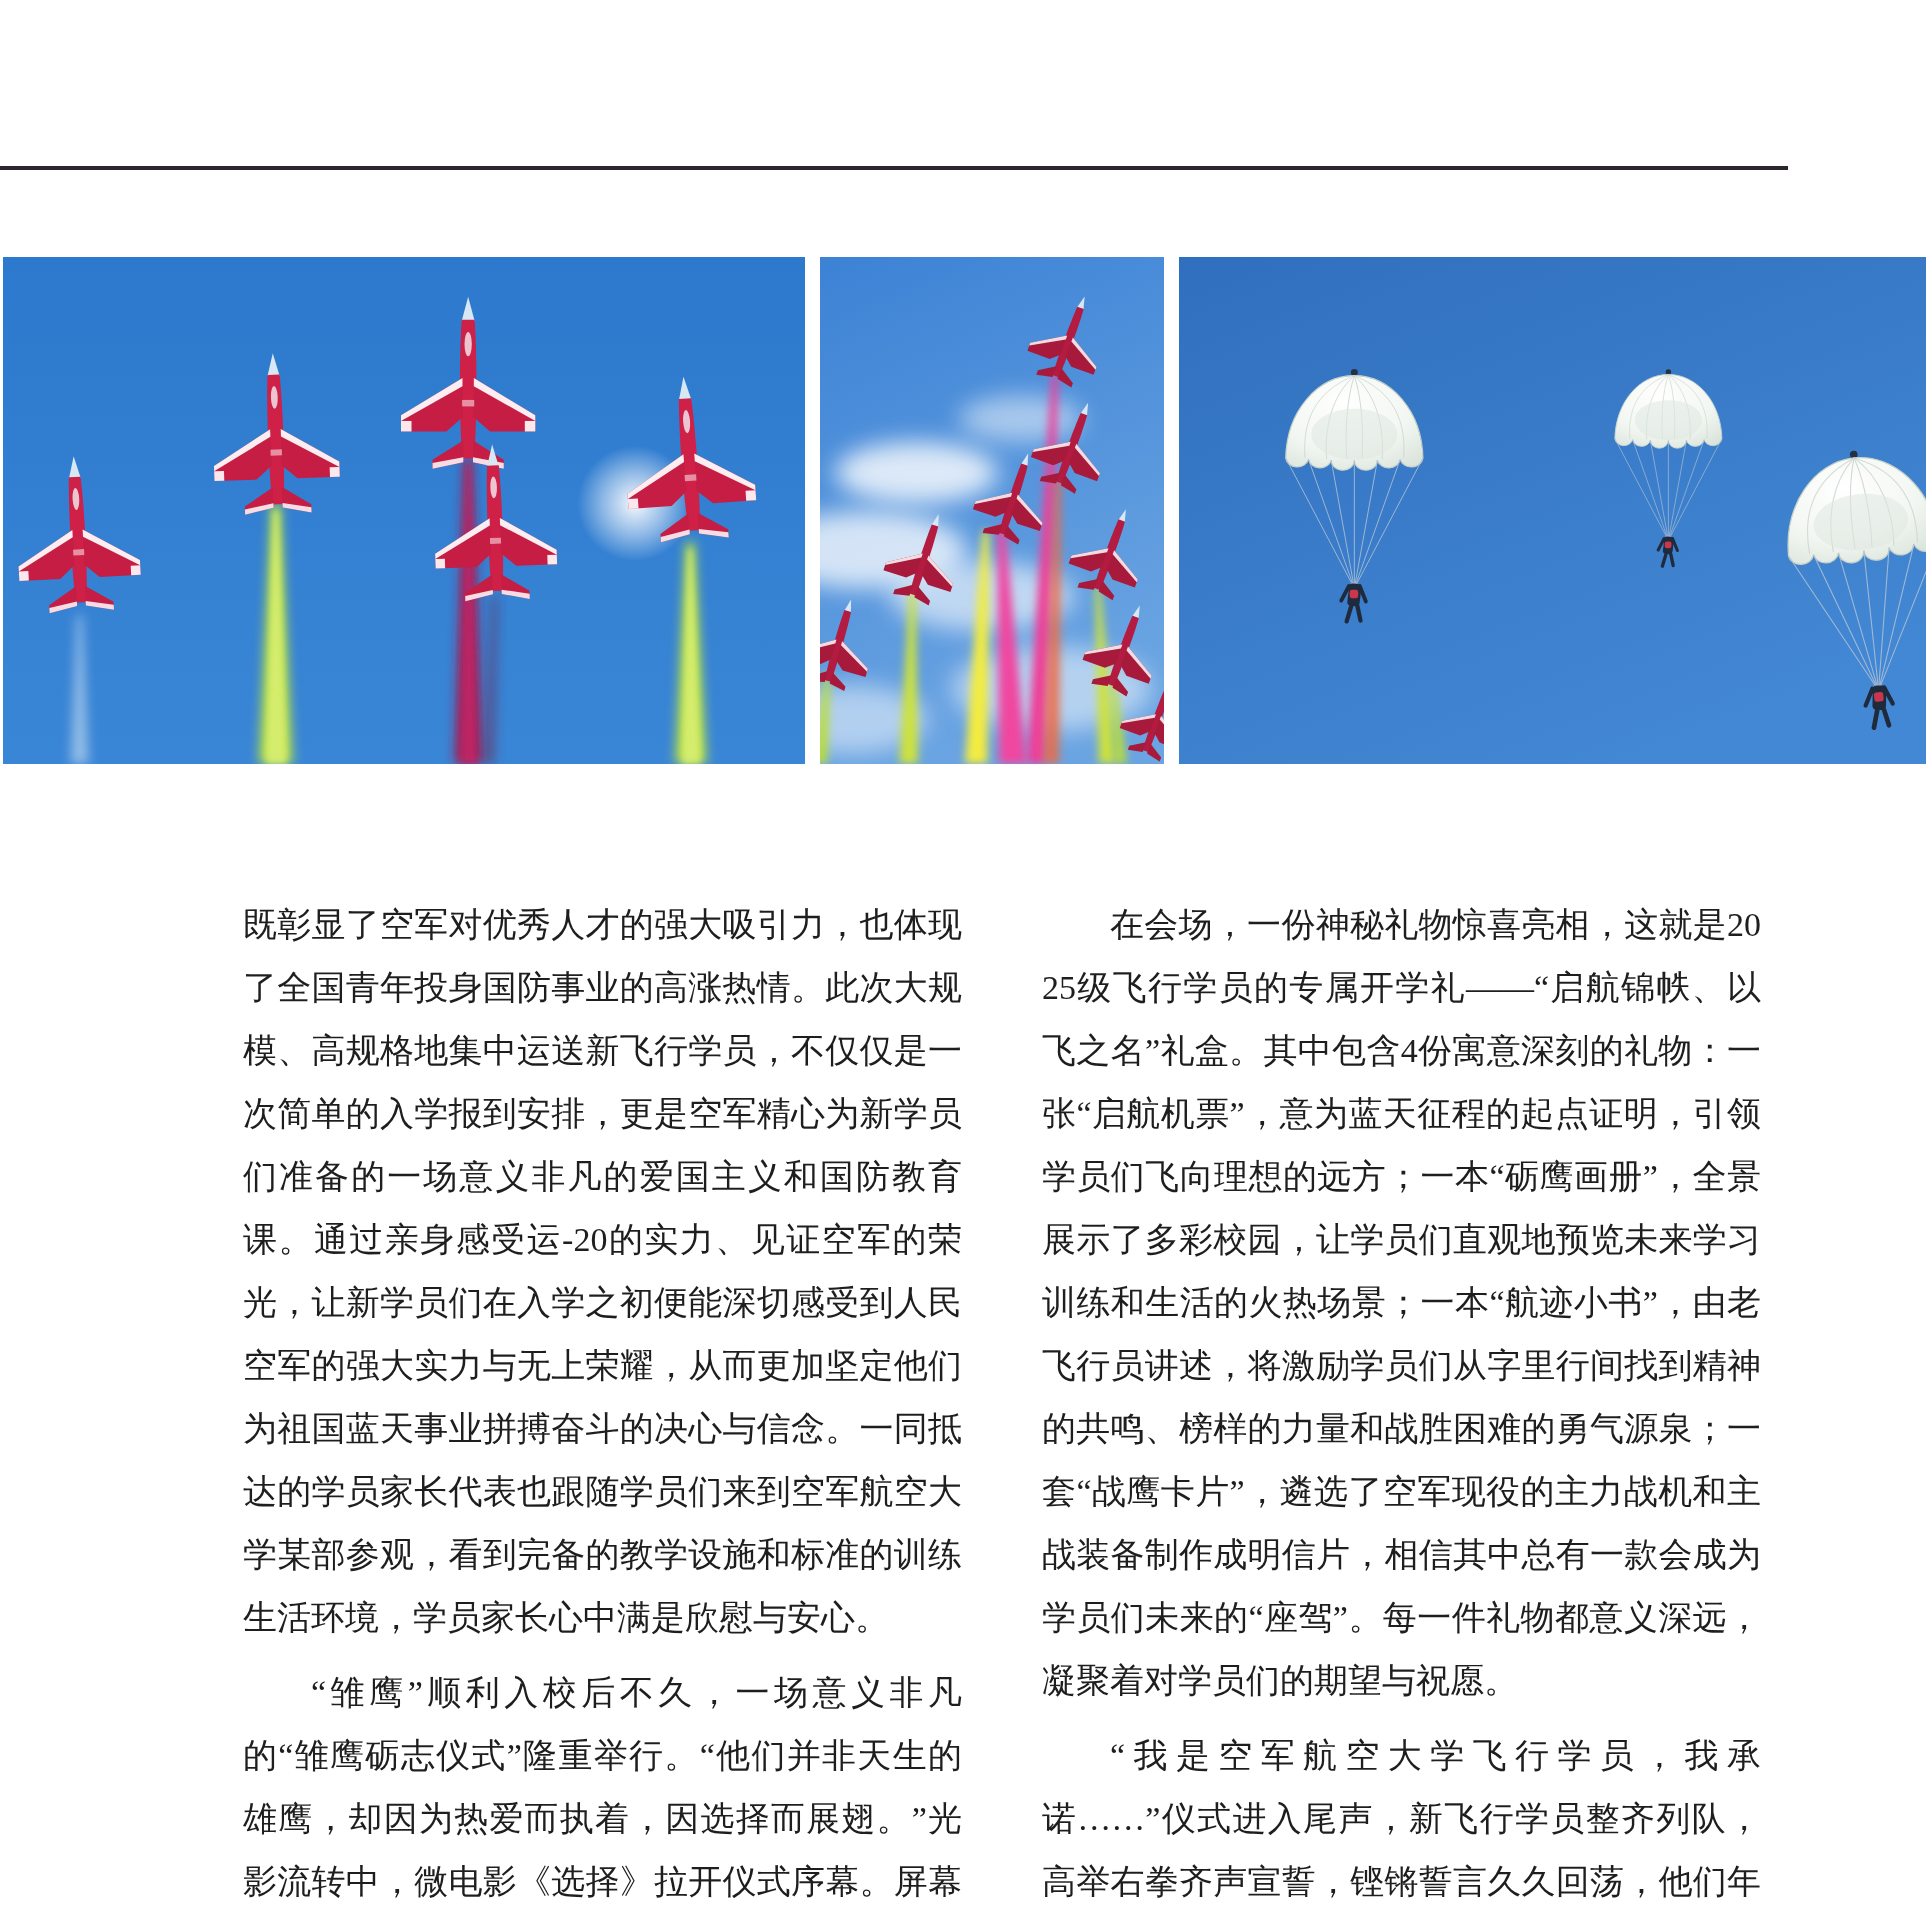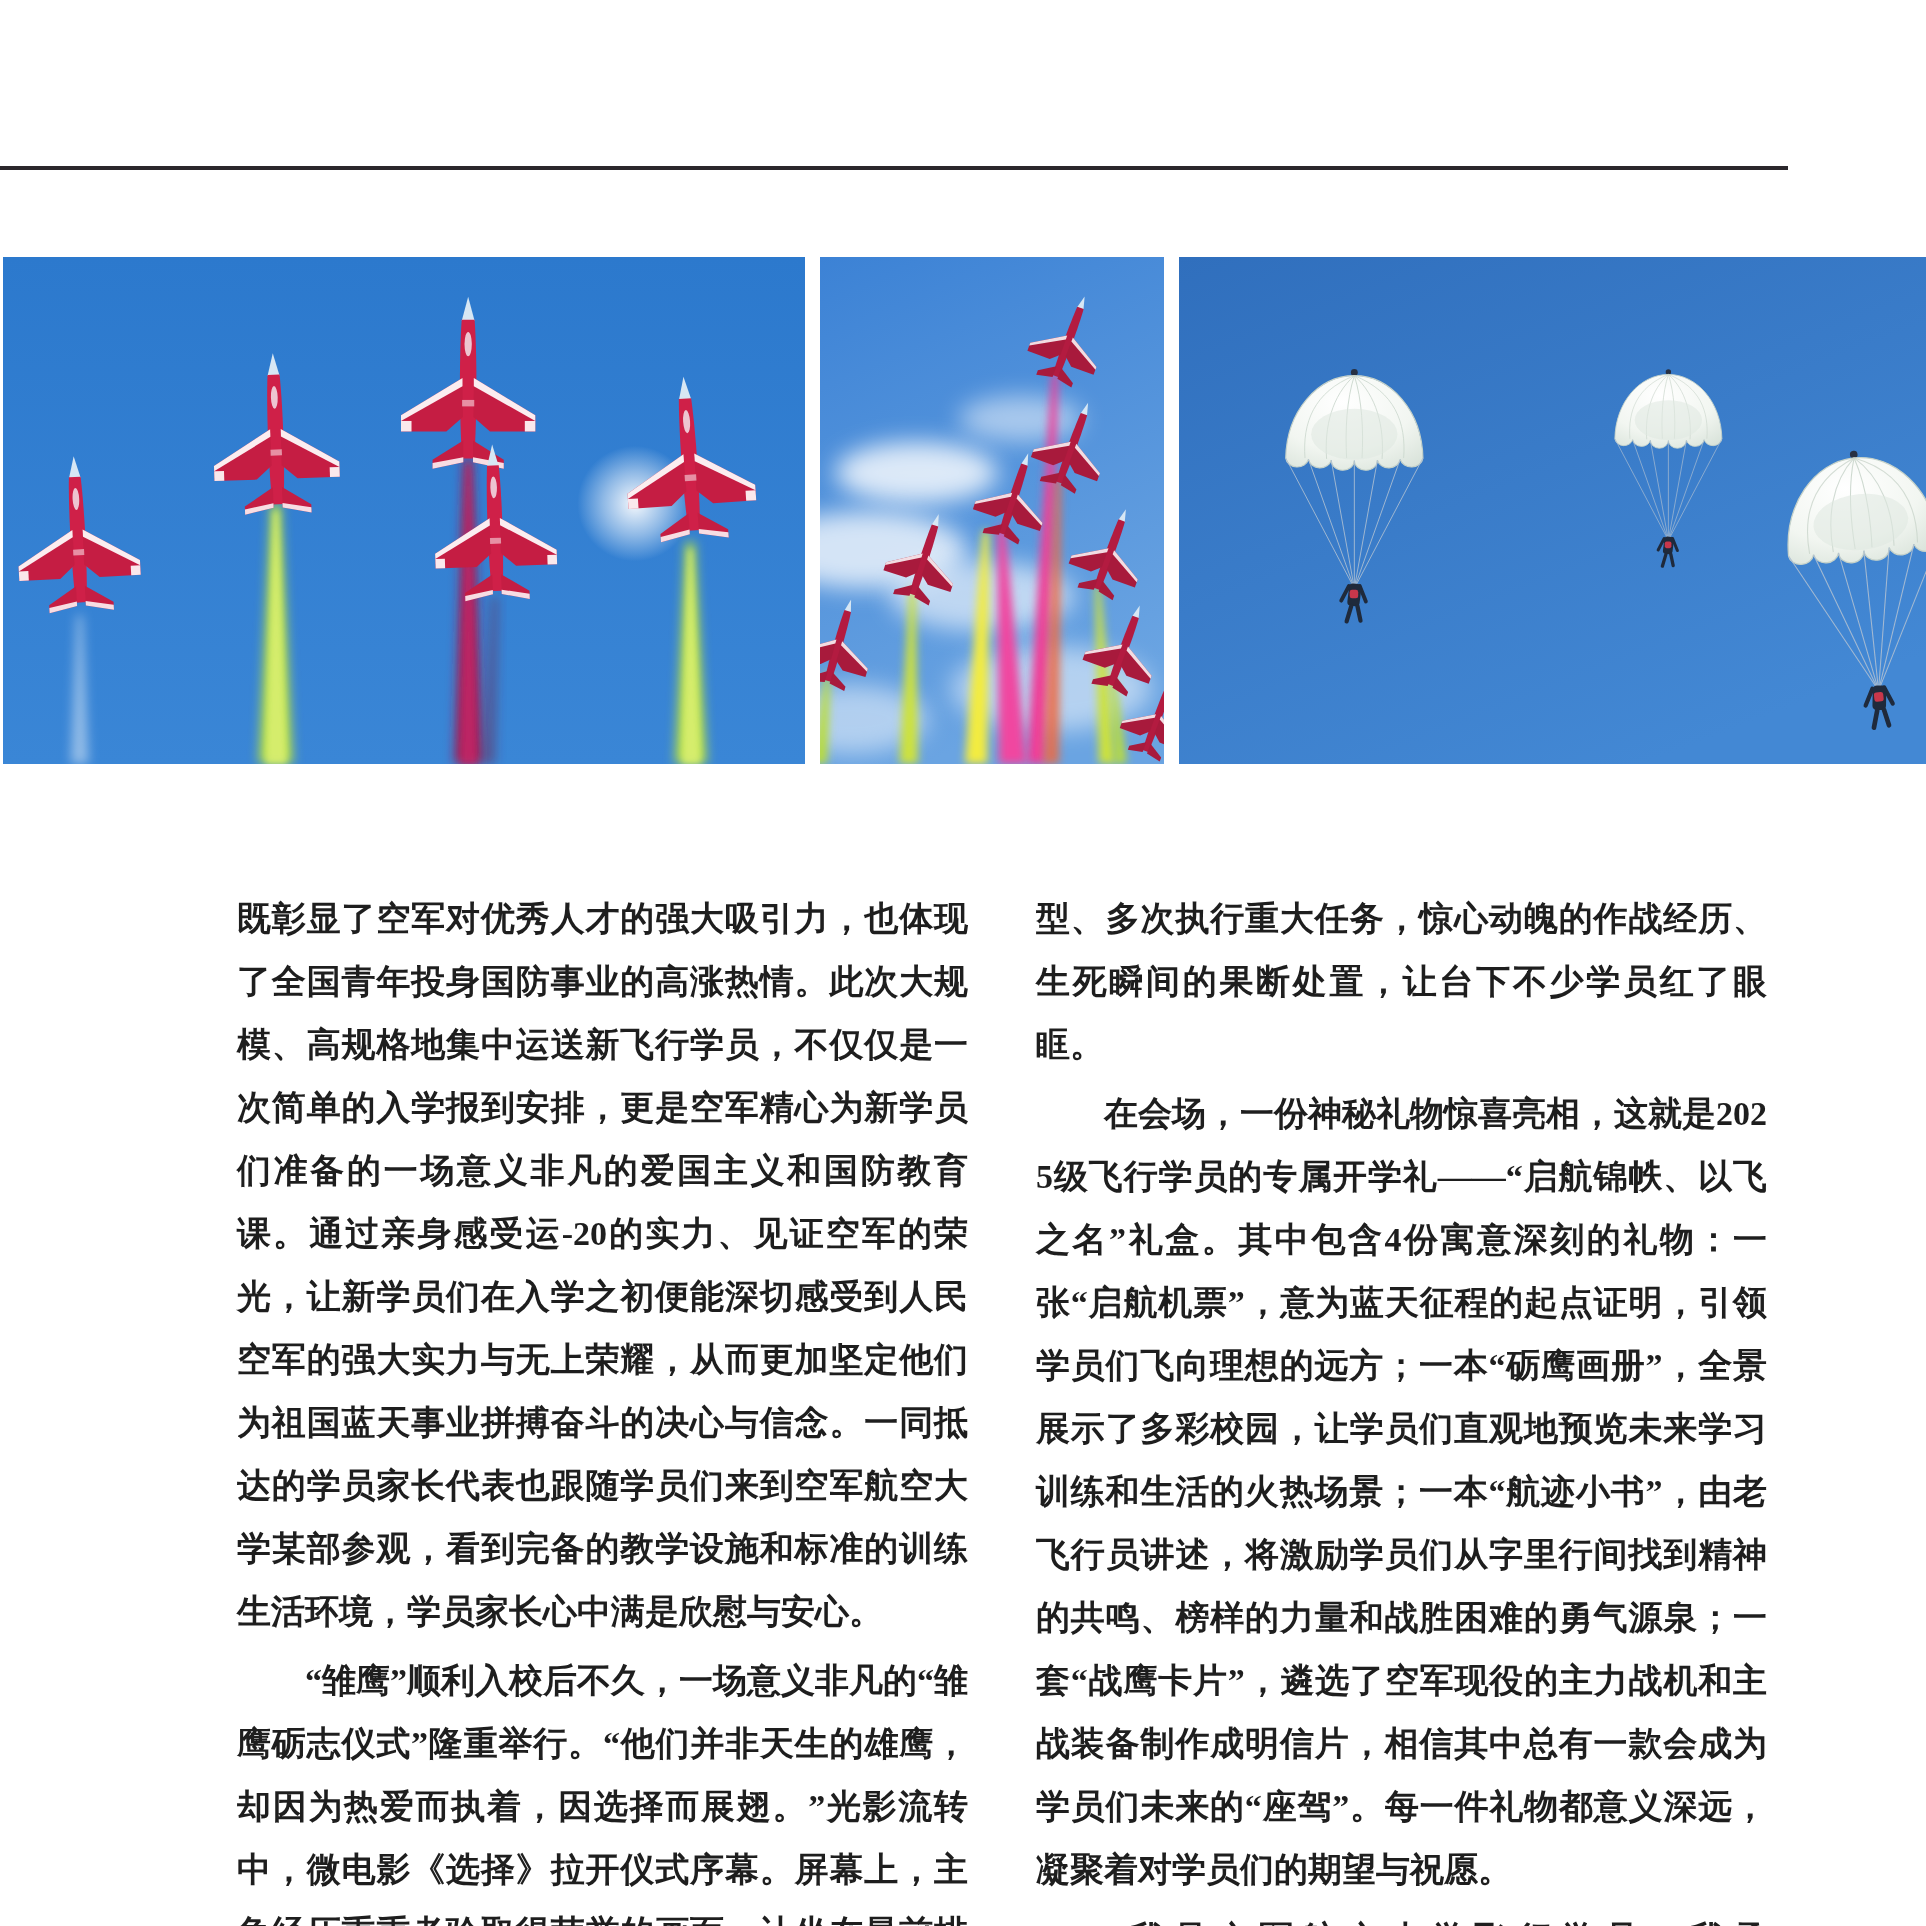--- a/index.html
+++ b/index.html
@@ -14,21 +14,21 @@
   #photo1{left:3.1px;width:802px;}
   #photo2{left:820px;width:344px;}
   #photo3{left:1179px;width:778px;}
   .photo svg{display:block;width:100%;height:100%;}
 
   
   .col{position:absolute;top:881px;width:743px;font-size:34px;line-height:63px;
        text-align:justify;text-justify:inter-ideograph;color:#1e1e1e;word-break:break-all;}
   .col-left{left:231px;}
   .col-right{left:1030px;}
-  .col p{margin:6px;padding:0;font-weight:bold;}
+  .col p{margin:12px;padding:0;}
   .col p.indent{text-indent:2em;}
 </style>
 </head>
 <body>
 
 <div class="page">
 
   <div class="top-rule"></div>
 
   <figure id="photo1" class="photo" style="margin:0">
@@ -191,20 +191,19 @@
     </svg>
   </figure>
 
   <section class="col col-left">
     <p>既彰显了空军对优秀人才的强大吸引力，也体现了全国青年投身国防事业的高涨热情。此次大规模、高规格地集中运送新飞行学员，不仅仅是一次简单的入学报到安排，更是空军精心为新学员们准备的一场意义非凡的爱国主义和国防教育课。通过亲身感受运-20的实力、见证空军的荣光，让新学员们在入学之初便能深切感受到人民空军的强大实力与无上荣耀，从而更加坚定他们为祖国蓝天事业拼搏奋斗的决心与信念。一同抵达的学员家长代表也跟随学员们来到空军航空大学某部参观，看到完备的教学设施和标准的训练生活环境，学员家长心中满是欣慰与安心。</p>
     <p class="indent">“雏鹰”顺利入校后不久，一场意义非凡的“雏鹰砺志仪式”隆重举行。“他们并非天生的雄鹰，却因为热爱而执着，因选择而展翅。”光影流转中，微电影《选择》拉开仪式序幕。屏幕上，主角经历重重考验取得荣誉的画面，让坐在最前排的女飞行学员梁诗祎脸上泛起向往。她高考成绩优异，可以选择顶尖高校的热门专业，但最终还是坚定报考空军飞行员，她说，这才是她所向往的青春的样子。</p>
 
   </section>
 
   <section class="col col-right">
-    <p>型、多次执行重大任务，惊心动魄的作战经历、生死瞬间的果断处置，让台下不少学员红了眼眶。</p>
     <p class="indent">在会场，一份神秘礼物惊喜亮相，这就是2025级飞行学员的专属开学礼——“启航锦帙、以飞之名”礼盒。其中包含4份寓意深刻的礼物：一张“启航机票”，意为蓝天征程的起点证明，引领学员们飞向理想的远方；一本“砺鹰画册”，全景展示了多彩校园，让学员们直观地预览未来学习训练和生活的火热场景；一本“航迹小书”，由老飞行员讲述，将激励学员们从字里行间找到精神的共鸣、榜样的力量和战胜困难的勇气源泉；一套“战鹰卡片”，遴选了空军现役的主力战机和主战装备制作成明信片，相信其中总有一款会成为学员们未来的“座驾”。每一件礼物都意义深远，凝聚着对学员们的期望与祝愿。</p>
     <p class="indent">“我是空军航空大学飞行学员，我承诺……”仪式进入尾声，新飞行学员整齐列队，高举右拳齐声宣誓，铿锵誓言久久回荡，他们年轻的脸上写满郑重。</p>
 
   </section>
 
 </div>
 
 
 </body></html>

